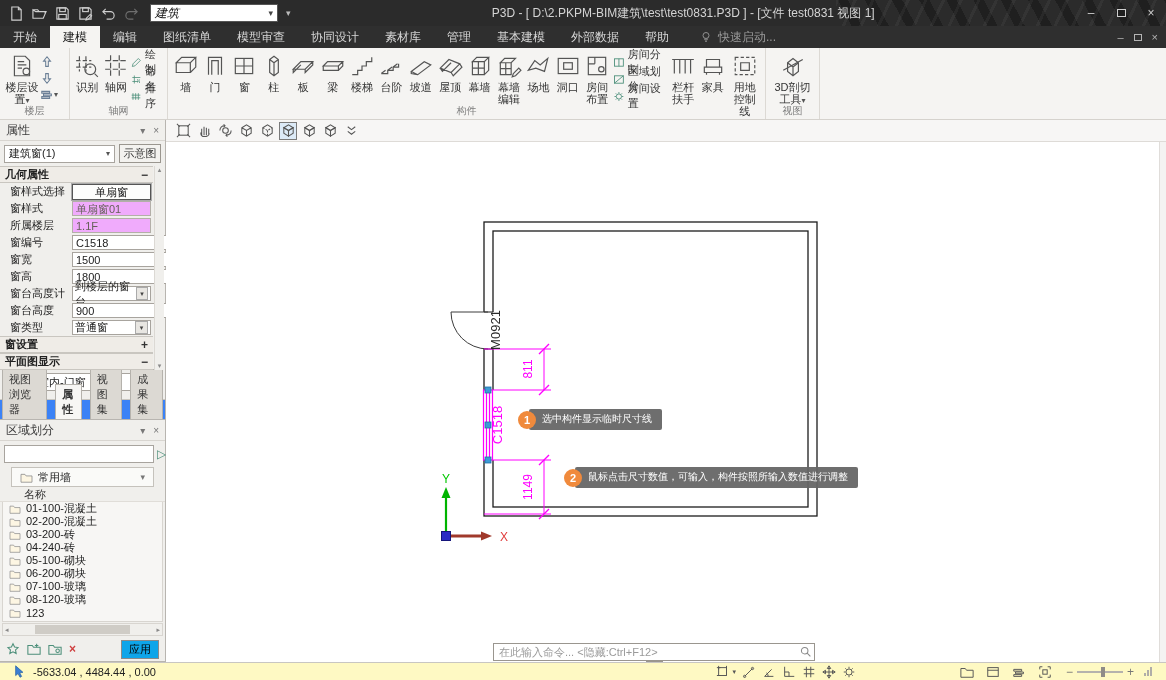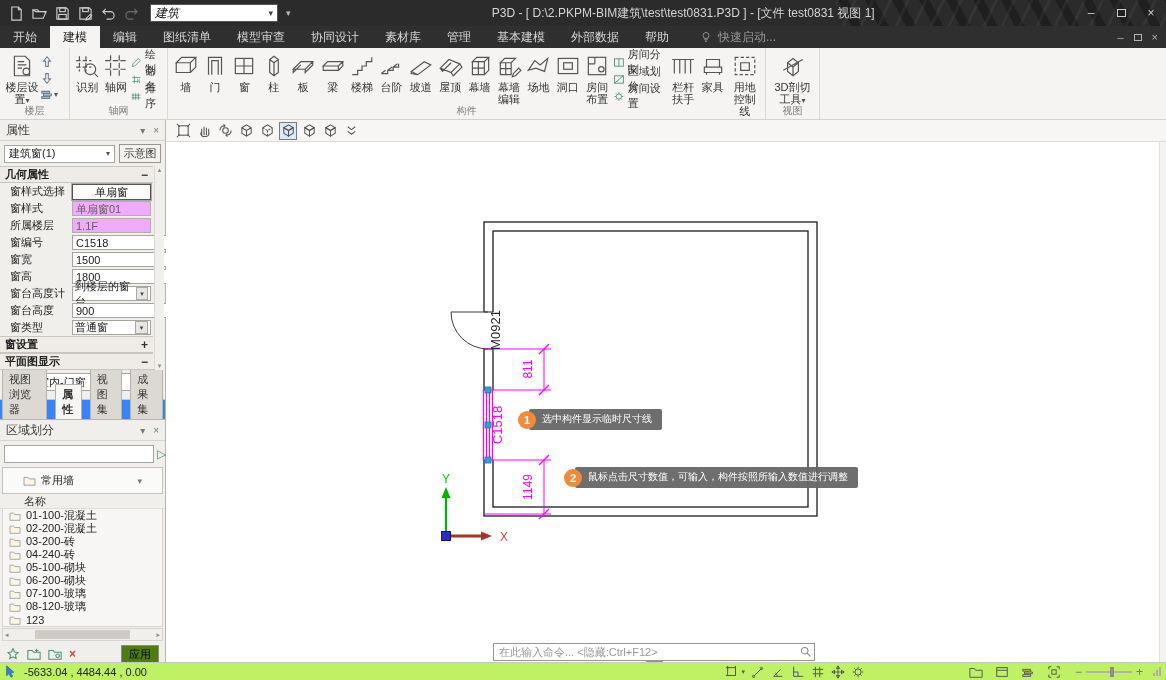--- a/index.html
+++ b/index.html
@@ -88,33 +88,33 @@
   .layersel { flex:1; height:18px; background:#fff; border:1px solid #a8a49e; display:flex; align-items:center; font-size:11px; padding:0 4px; }
   .layersel .dd { margin-left:auto; font-size:8px; color:#666; }
   .ptabs { margin-top:auto; height:20px; display:flex; align-items:flex-end; gap:8px; padding:0 2px; border-top:1px solid #c9c6c0; background:#3b82f6; }
   .ptab { padding:2px 6px; font-size:11px; color:#333; background:#dcd9d3; border:1px solid #b5b2ac; border-bottom:none; cursor:pointer; }
   .ptab.active { background:#f7f6f4; font-weight:bold; }
 
   
   .searchrow { height:26px; display:flex; align-items:center; gap:3px; padding:0 4px; }
   .searchin { flex:1; height:18px; border:1px solid #a8a49e; background:#fff; font-family:inherit; font-size:11px; padding:0 3px; }
   .runbtn { width:18px; height:18px; border:none; background:transparent; color:#4c8f7a; font-size:12px; cursor:pointer; }
-  .groupbar { height:27px; margin:0 2px; background:#fafaf8; border:1px solid #c5c2bc; display:flex; align-items:center; gap:5px; padding:0 20px; font-size:11px; color:#222; cursor:pointer; }
+  .groupbar { height:20px; margin:0 11px; background:#fafaf8; border:1px solid #c5c2bc; display:flex; align-items:center; gap:5px; padding:0 8px; font-size:11px; color:#222; cursor:pointer; }
   .groupbar svg { width:13px; height:11px; stroke:#8a8a8a; fill:#fdf6e3; stroke-width:1; }
   .groupbar .dd { margin-left:auto; color:#777; font-size:9px; }
   .colhead { height:15px; display:flex; align-items:center; padding-left:24px; font-size:11px; color:#333; border-bottom:1px solid #e0ddd8; }
   .setlist { flex:1; background:#f7f6f4; margin:0 2px; border:1px solid #d8d5d0; border-top:none; overflow:hidden; }
   .litem { height:13px; display:flex; align-items:center; gap:5px; padding-left:6px; font-size:11px; color:#222; cursor:pointer; }
   .litem svg { width:12px; height:10px; stroke:#8a8a8a; fill:#fdf6e3; stroke-width:1; flex:0 0 12px; }
   .hscroll { height:13px; margin:1px 2px; background:#f0efec; border:1px solid #d8d5d0; display:flex; align-items:center; justify-content:space-between; font-size:7px; color:#888; padding:0 2px; }
   .hthumb { height:9px; width:95px; background:#cfccc6; }
   .setbottom { height:24px; display:flex; align-items:center; gap:7px; padding:0 6px; }
   .setbottom svg { width:14px; height:14px; stroke:#4c8f7a; fill:none; stroke-width:1.2; cursor:pointer; }
   .redx { color:#cf4040; font-weight:bold; font-size:12px; cursor:pointer; }
-  .applybtn { margin-left:auto; width:38px; height:19px; border:1px solid #8a8a8a; background:#4d7c0f; font-size:11px; font-family:inherit; cursor:pointer; }
+  .applybtn { margin-left:auto; width:38px; height:19px; border:1px solid #8a8a8a; background:#0ea5e9; font-size:11px; font-family:inherit; cursor:pointer; }
 
   
   .canvas { flex:1; display:flex; flex-direction:column; min-width:0; background:#fff; }
   .cv-toolbar { height:22px; flex:0 0 22px; background:#f7f6f5; border-bottom:1px solid #dedbd7; display:flex; align-items:center; gap:3px; padding-left:8px; }
   .cvt { width:18px; height:18px; display:flex; align-items:center; justify-content:center; cursor:pointer; border:1px solid transparent; }
   .cvt.sel { border:1px solid #7a7a7a; background:#dceaf7; }
   .cvt svg { width:15px; height:15px; stroke:#555; fill:none; stroke-width:1.1; }
   .drawarea { position:relative; flex:1; background:#fff; overflow:hidden; }
   .plan-svg { position:absolute; left:0; top:0; }
 
@@ -125,21 +125,21 @@
 
   .cmdbar { position:absolute; left:327px; top:501px; display:flex; align-items:center; height:18px;flex-direction:column; }
   .cmdwrap { position:relative; width:322px; height:18px; }
   .cmdin { width:100%; height:18px; border:1px solid #9a968f; background:#fff; font-family:inherit; font-size:11px; padding:0 18px 0 5px; color:#333; }
   .cmdin::placeholder { color:#9a9a9a; }
   .cmdmag { position:absolute; right:3px; top:2px; width:13px; height:13px; stroke:#8a8a8a; fill:none; stroke-width:1.3; }
   .cmdup { width:17px; height:18px; border:1px solid #9a968f; border-left:none; background:#f0efec; font-size:8px; color:#444; display:flex; align-items:center; justify-content:center; cursor:pointer; }
   .vscroll { position:absolute; right:0; top:0; bottom:0; width:7px; background:#f4f3f2; border-left:1px solid #e0ddda; }
 
   
-  .statusbar { height:18px; flex:0 0 18px; background:#bef264; border-top:1px solid #c8c6c2; display:flex; align-items:center; padding:0 5px; }
+  .statusbar { height:18px; flex:0 0 18px; background:#fef9c3; border-top:1px solid #c8c6c2; display:flex; align-items:center; padding:0 14px; }
   .sb-cursor { width:13px; height:13px; margin-right:6px; }
   .sb-coords { font-size:11px; color:#222; }
   .sb-group { display:flex; align-items:center; gap:6px; }
   .sb-group svg { width:14px; height:14px; stroke:#555; fill:none; stroke-width:1.1; cursor:pointer; }
   .sb-dd { font-size:7px; color:#555; margin-left:-4px; }
   .snapgrp { margin-left:auto; margin-right:104px; }
   .viewgrp { margin-right:14px; gap:12px; }
   .zoomgrp { gap:4px; color:#777; font-size:12px; }
   .slider { position:relative; width:46px; height:2px; background:#b5b2ad; }
   .sthumb { position:absolute; left:24px; top:-4px; width:4px; height:10px; background:#8f8c87; }

